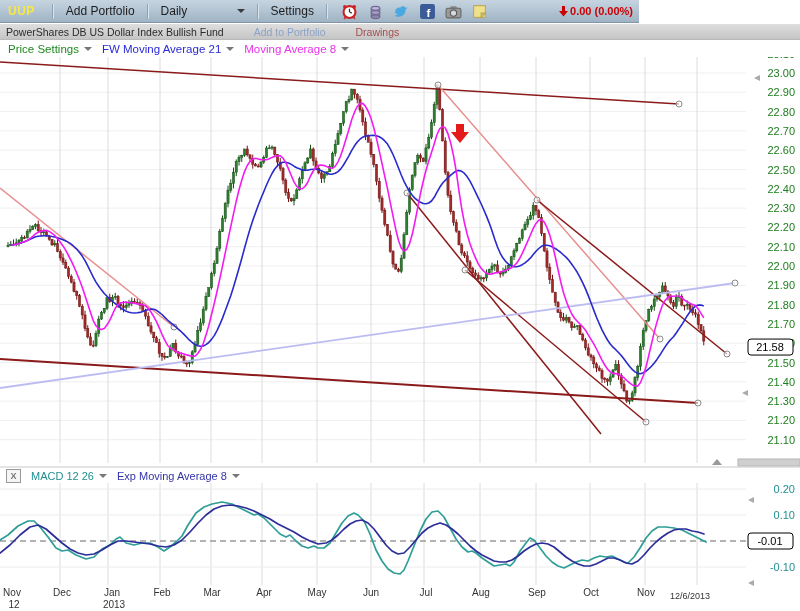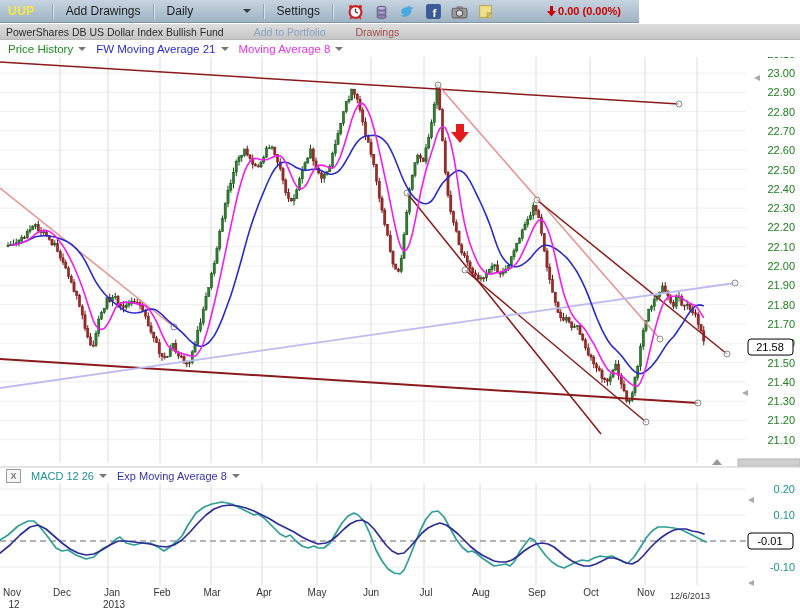--- a/index.html
+++ b/index.html
@@ -9,21 +9,21 @@
   
   .toolbar{position:absolute;top:0;left:0;width:639px;height:23px;
     background:linear-gradient(#c6d4e0,#9fb3c4);border-bottom:1px solid #8195a6;
     display:flex;align-items:center;font-size:12px;color:#1c1c1c;box-sizing:border-box;}
   .symbol{color:#f7e93f;font-weight:bold;margin:0 10px 0 8px;letter-spacing:.5px;}
   .sep{width:1px;height:15px;background:#8fa3b5;border-right:1px solid #d9e4ec;margin:0 7px;}
   .tb-item{margin:0 5px;white-space:nowrap;cursor:default;}
   .daily{width:84px;display:flex;justify-content:space-between;align-items:center;margin:0 5px;}
   .arr{width:0;height:0;border:4px solid transparent;border-top-color:#3a3a3a;margin-top:4px;}
   .icons{display:flex;align-items:center;gap:9px;margin-left:6px;}
-  .quote{margin-left:auto;margin-right:18px;color:#cc0000;font-size:11px;font-weight:bold;
+  .quote{margin-left:auto;margin-right:6px;color:#cc0000;font-size:11px;font-weight:bold;
     display:flex;align-items:flex-end;gap:2px;}
   
   .subbar{position:absolute;top:24px;left:0;width:800px;height:16px;
     background:linear-gradient(#dedede,#c5c5c5);border-bottom:1px solid #b9b9b9;
     display:flex;align-items:center;padding-left:6px;gap:30px;font-size:10.5px;box-sizing:border-box;}
   .fund{color:#2b2b2b;}
   .addport{color:#8ba3c7;}
   .drawings{color:#a34d4d;}
   
   .legend{position:absolute;top:41px;left:0;width:800px;height:16px;background:#fff;
@@ -691,21 +691,21 @@
         <text x="537" y="596" fill="#333" font-size="10" text-anchor="middle" font-weight="normal">Sep</text>
         <text x="591" y="596" fill="#333" font-size="10" text-anchor="middle" font-weight="normal">Oct</text>
         <text x="646" y="596" fill="#333" font-size="10" text-anchor="middle" font-weight="normal">Nov</text>
         <text x="690" y="599" fill="#333" font-size="9" text-anchor="middle" font-weight="normal">12/6/2013</text>
       </g>
     </svg>
 
   <div class="toolbar">
     <span class="symbol">UUP</span>
     <span class="sep"></span>
-    <span class="tb-item">Add Drawings</span>
+    <span class="tb-item">Add Portfolio</span>
     <span class="sep"></span>
     <span class="daily">
       <span>Daily</span>
       <span class="arr"></span>
     </span>
     <span class="sep"></span>
     <span class="tb-item">Settings</span>
     <span class="sep"></span>
     <span class="icons">
       <svg width="17" height="17" viewBox="0 0 16 16">
@@ -748,21 +748,21 @@
   </div>
 
   <div class="subbar">
     <span class="fund">PowerShares DB US Dollar Index Bullish Fund</span>
     <span class="addport">Add to Portfolio</span>
     <span class="drawings">Drawings</span>
   </div>
 
   <div class="legend">
     <span class="leg-item">
-      <span class="c-green">Price History</span>
+      <span class="c-green">Price Settings</span>
       <span class="leg-arr"></span>
     </span>
     <span class="leg-item">
       <span class="c-blue">FW Moving Average 21</span>
       <span class="leg-arr"></span>
     </span>
     <span class="leg-item">
       <span class="c-mag">Moving Average 8</span>
       <span class="leg-arr"></span>
     </span>

